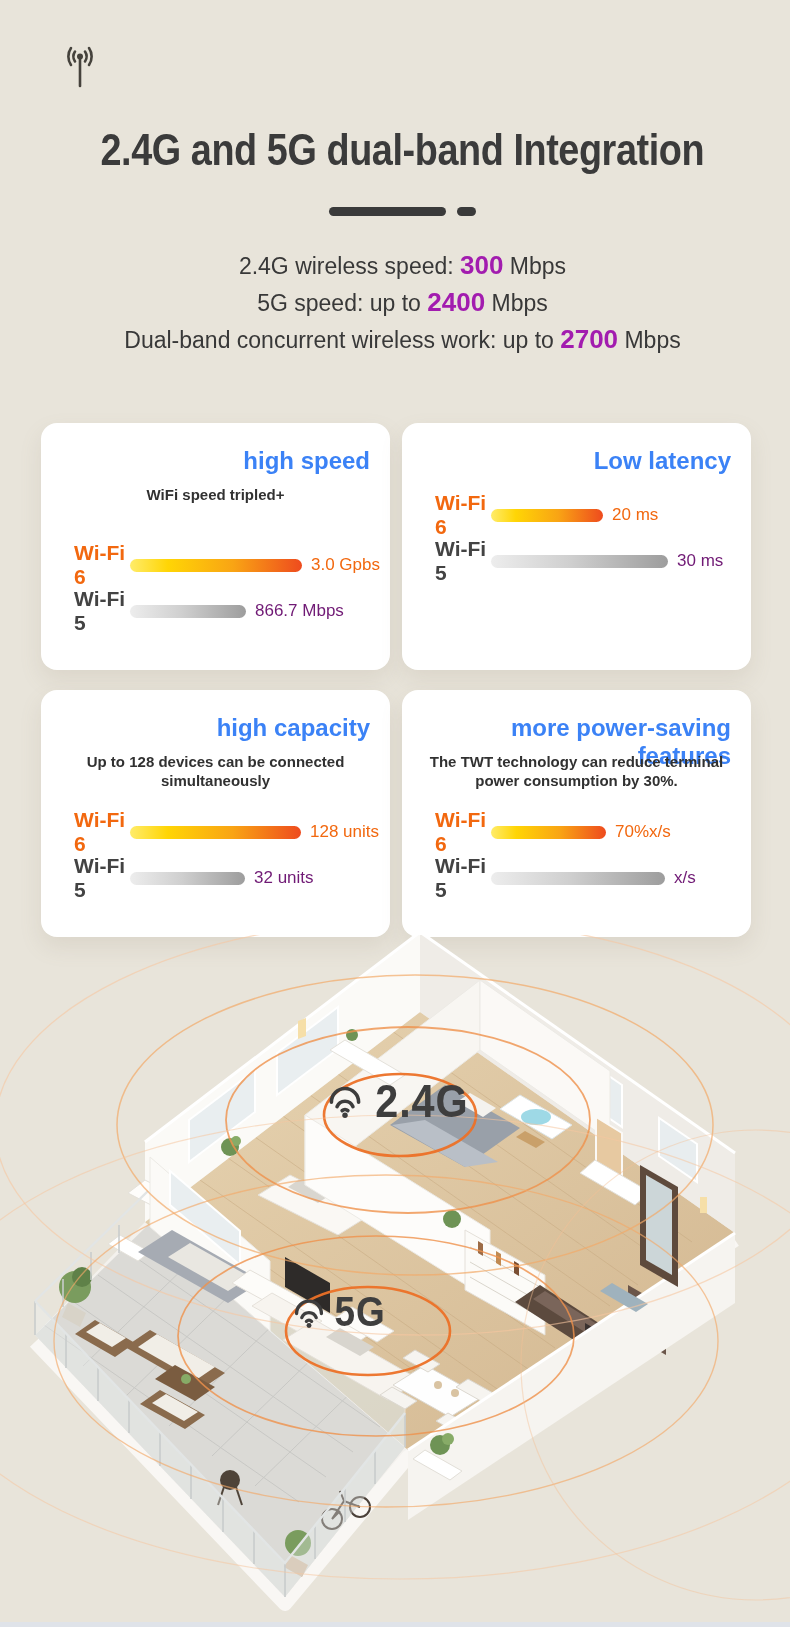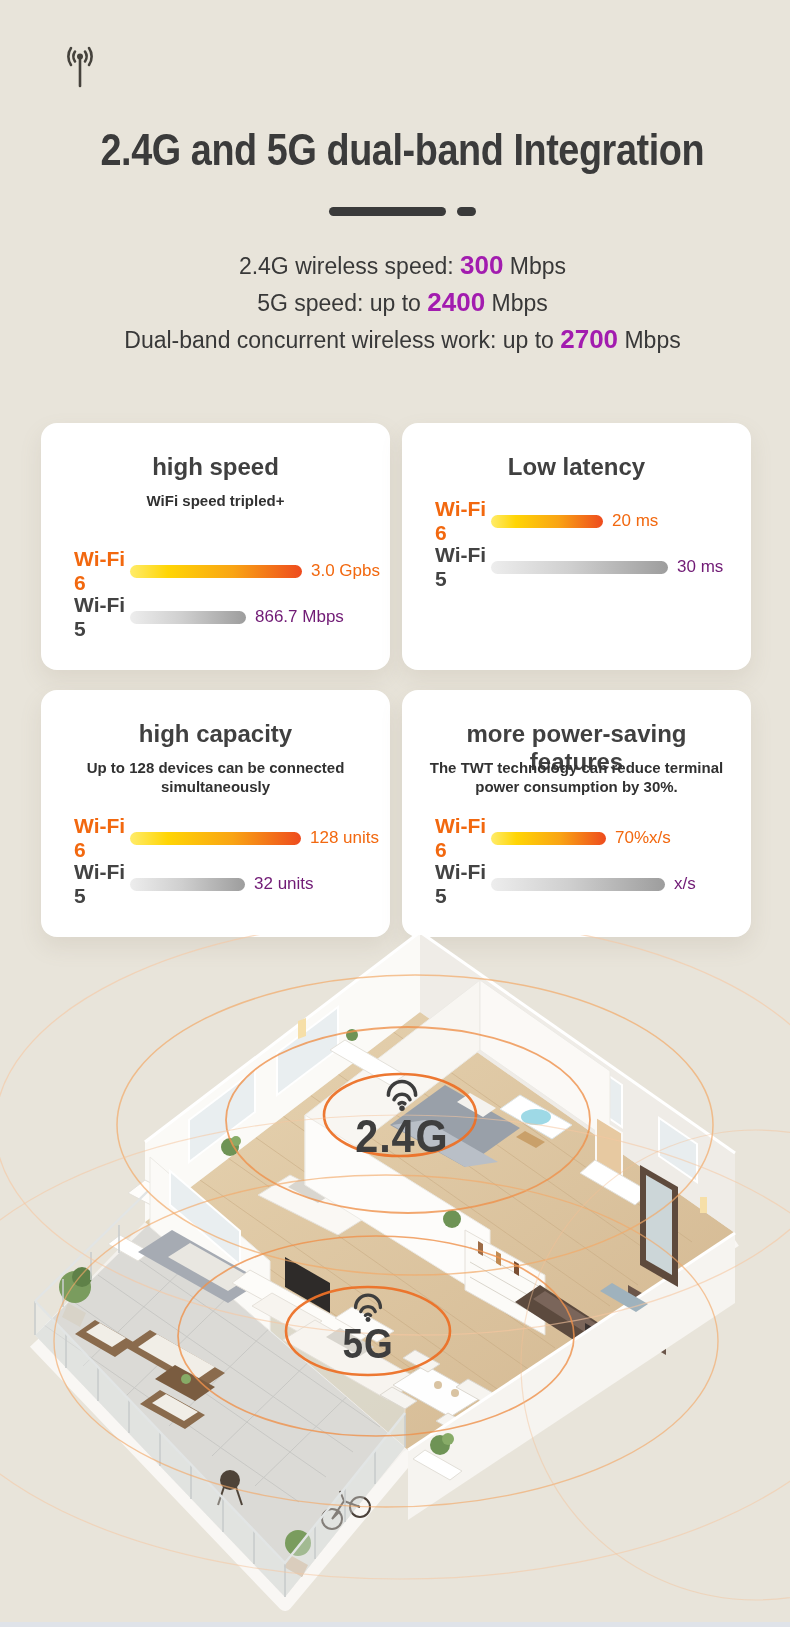--- a/index.html
+++ b/index.html
@@ -17,37 +17,37 @@
 
   
   .specs{position:absolute;top:247px;left:0;width:100%;text-align:center;color:#383838;font-size:23px;}
   .specs .line{height:37px;line-height:37px;}
   .specs strong{font-size:26px;font-weight:bold;color:#a21caf;}
 
   
   .cards{position:absolute;left:41px;top:423px;display:grid;grid-template-columns:349px 349px;column-gap:12px;row-gap:20px;}
   .card{width:349px;height:247px;background:#ffffff;border-radius:16px;box-sizing:border-box;
     padding:22px 18px 0;box-shadow:0 10px 22px rgba(140,128,105,0.14);}
-  .card h2{margin:8px;height:28px;line-height:28px;font-size:24px;font-weight:bold;color:#404040;text-align:center;}
+  .card h2{margin:2px;height:28px;line-height:28px;font-size:24px;font-weight:bold;color:#3b82f6;text-align:right;}
   .card .sub{margin:10px 0 0;height:40px;font-size:15px;line-height:19px;font-weight:bold;color:#313131;
     text-align:center;white-space:pre-line;}
   .rows{margin-top:17px;padding-left:15px;}
   .row{display:flex;align-items:center;height:46px;}
   .lbl{width:56px;flex:none;font-size:21px;color:#434343;font-weight:bold;}
   .lbl.o{color:#f2680f;}
   .bar{height:13px;border-radius:7px;flex:none;margin-right:9px;}
   .bar.wifi6{background:linear-gradient(90deg,#ffec6a 0%,#ffd505 22%,#f9a414 60%,#ee4b1e 100%);}
   .bar.wifi5{background:linear-gradient(90deg,#ededed 0%,#cfcfcf 45%,#9d9d9d 100%);}
   .val{font-size:17px;color:#701a75;white-space:nowrap;}
   .val.o{color:#f2680f;}
 
   
   .floorplan{position:absolute;left:0;top:935px;width:790px;height:692px;}
   .floorplan svg.scene{position:absolute;left:0;top:0;}
-  .pin{position:absolute;display:flex;flex-direction:column;align-items:center;gap:1px;}
+  .pin{position:absolute;display:flex;flex-direction:row;align-items:center;gap:1px;}
   .pin .glabel{font-weight:bold;color:#3e3e3e;line-height:1;letter-spacing:1px;
     transform:scaleX(0.88);transform-origin:center;}
   #pin-24g{left:322px;top:142px;width:160px;}
   #pin-24g .glabel{font-size:47px;}
   #pin-5g{left:288px;top:356px;width:160px;}
   #pin-5g .glabel{font-size:42px;}
 
   .bottom-strip{position:absolute;left:0;bottom:0;width:100%;height:5px;background:#dfe3e9;}
 </style>
 </head>

